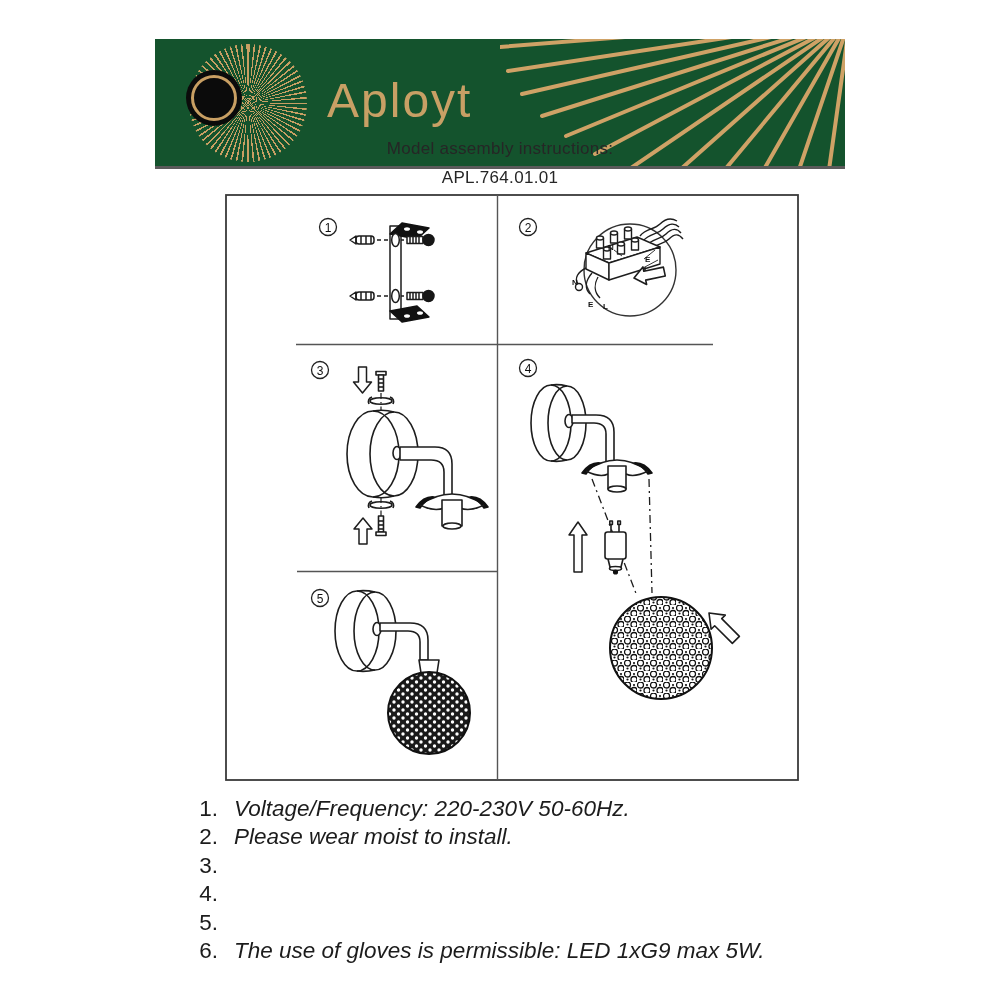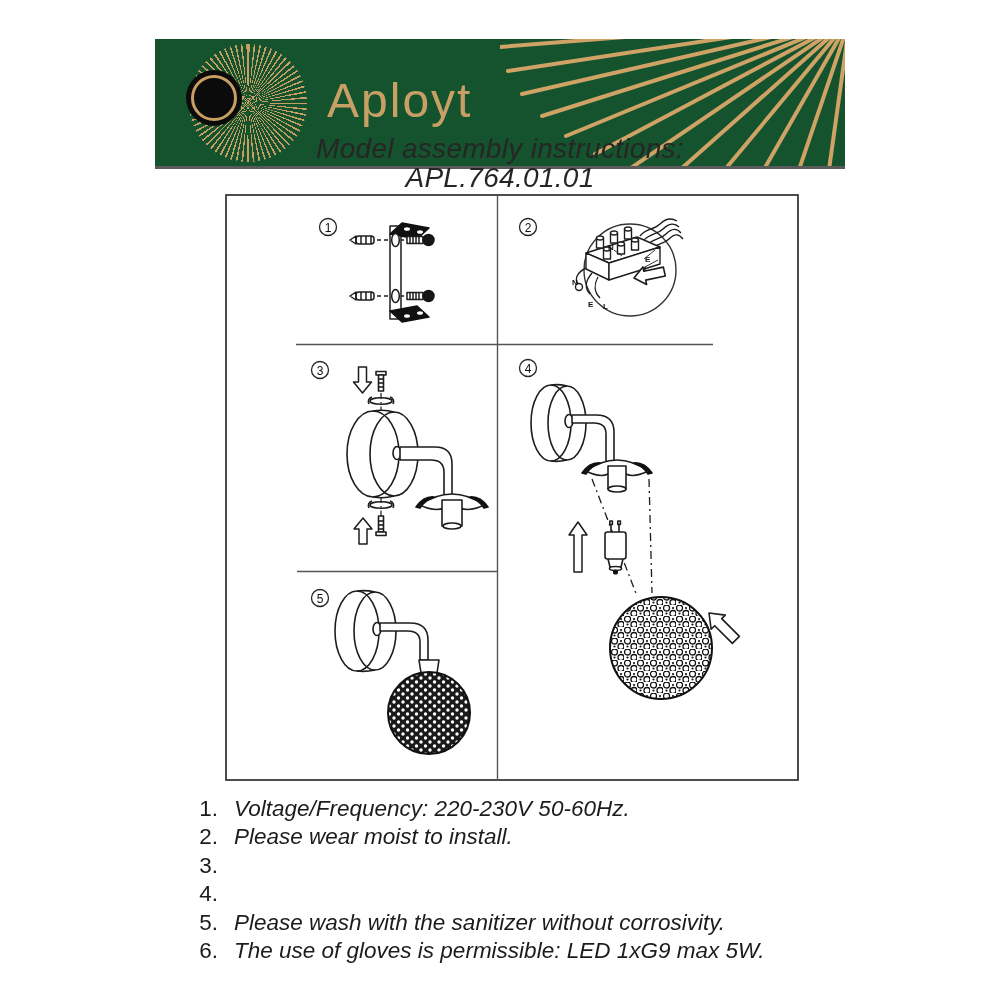--- a/index.html
+++ b/index.html
@@ -11,21 +11,21 @@
   .sunburst{position:absolute;left:34px;top:5px;width:118px;height:118px;border-radius:50%;
         background:repeating-conic-gradient(#c89f63 0deg 1.7deg, rgba(0,0,0,0) 1.7deg 5.6deg);}
   .sunburst-core{position:absolute;left:31px;top:31px;width:56px;height:56px;border-radius:50%;
         background:#0b0b0b;display:flex;align-items:center;justify-content:center;}
   .sunburst-ring{width:40px;height:40px;border:3px solid #c89f63;border-radius:50%;background:#0b0b0b;}
   .brand{position:absolute;left:172px;top:30px;font-size:48px;font-weight:400;letter-spacing:2px;
         color:#c8a065;line-height:64px;}
   .rays{position:absolute;right:0;top:0;width:345px;height:127px;}
   
   .title-block{position:absolute;left:0;top:134px;width:1000px;text-align:center;}
-  .title-line{font-size:28px;line-height:29px;color:#262626;letter-spacing:0.3px;font-style:italic;}
+  .title-line{font-size:17px;line-height:29px;color:#262626;letter-spacing:0.3px;}
   
   .diagram-svg{position:absolute;left:0;top:0;width:1000px;height:1000px;}
   
   .notes{position:absolute;left:190px;top:795px;width:680px;}
   .note-row{display:flex;font-size:22.5px;line-height:28.4px;color:#1c1c1c;}
   .note-num{width:28px;text-align:right;margin-right:16px;flex:none;}
   .note-text{white-space:nowrap;font-style:italic;}
 </style>
 </head>
 <body>
@@ -304,21 +304,20 @@
       <span class="note-text">Please wear moist to install.</span>
     </div>
     <div class="note-row">
       <span class="note-num">3.</span>
     </div>
     <div class="note-row">
       <span class="note-num">4.</span>
     </div>
     <div class="note-row">
       <span class="note-num">5.</span>
-      <span class="note-text">Please wash with the sanitizer without corrosivity.</span>
     </div>
     <div class="note-row">
       <span class="note-num">6.</span>
       <span class="note-text">The use of gloves is permissible: LED 1xG9 max 5W.</span>
     </div>
   </div>
 
 </div>
 
 </body></html>

